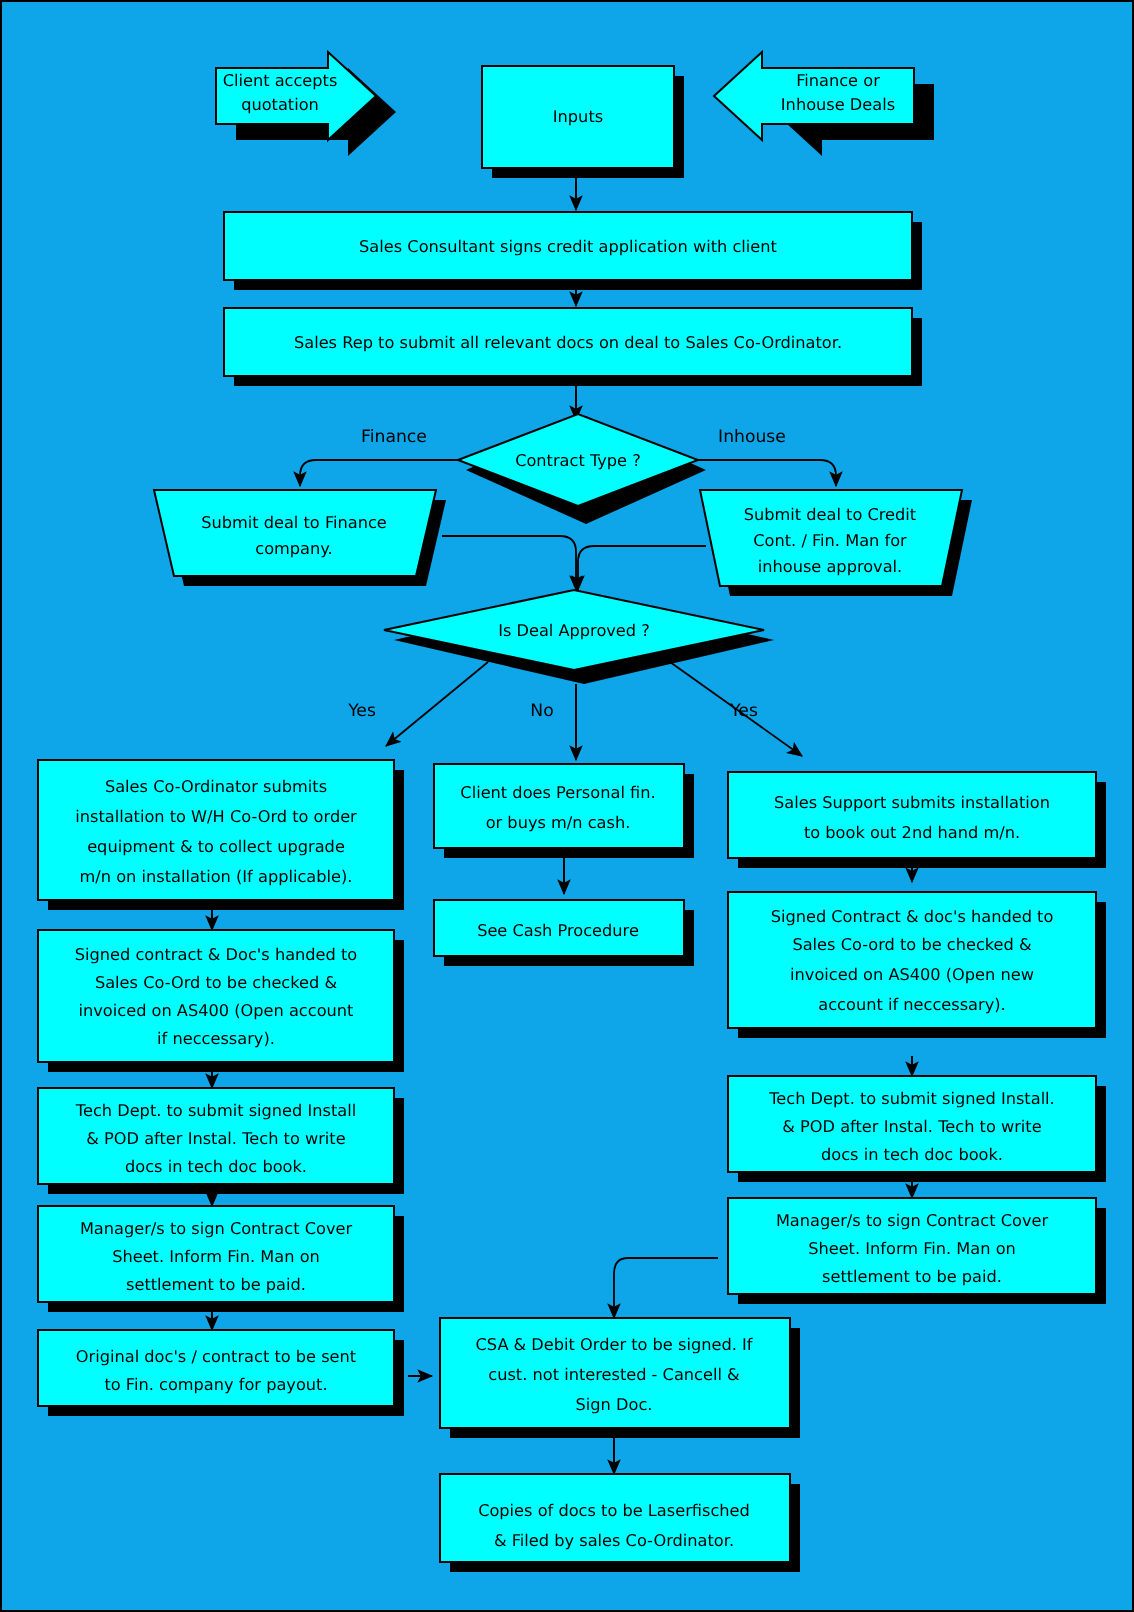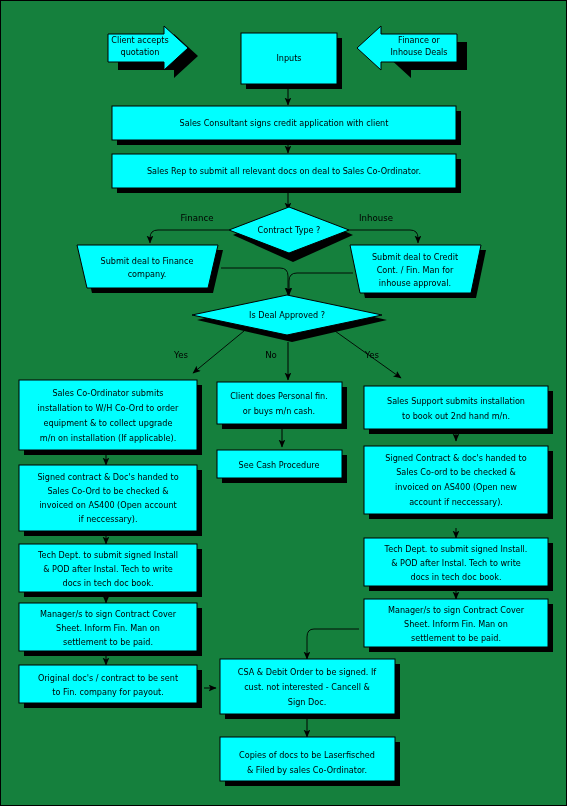--- a/index.html
+++ b/index.html
@@ -4,21 +4,21 @@
 <style>
   html, body {
     margin: 0;
     padding: 0;
     background: #ffffff;
   }
   #canvas {
     position: relative;
     width: 567px;
     height: 806px;
-    background: #15803d;
+    background: #0ea5e9;
     border: 1px solid #000000;
     box-sizing: border-box;
     overflow: hidden;
     font-family: "DejaVu Sans", sans-serif;
   }
   svg.layer {
     position: absolute;
     left: 0;
     top: 0;
     width: 567px;

